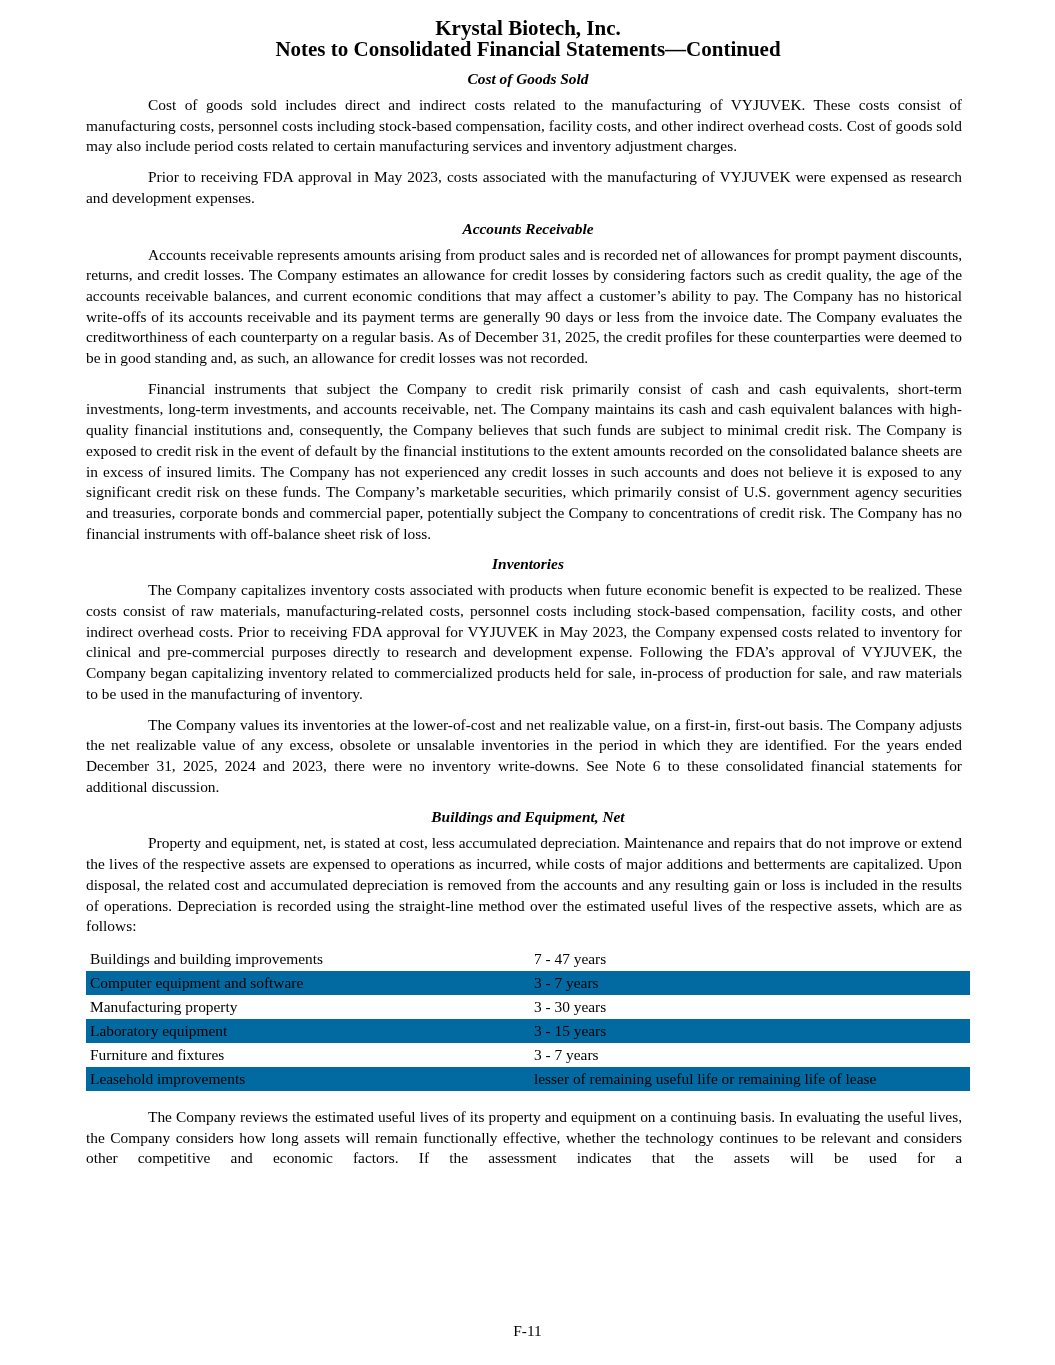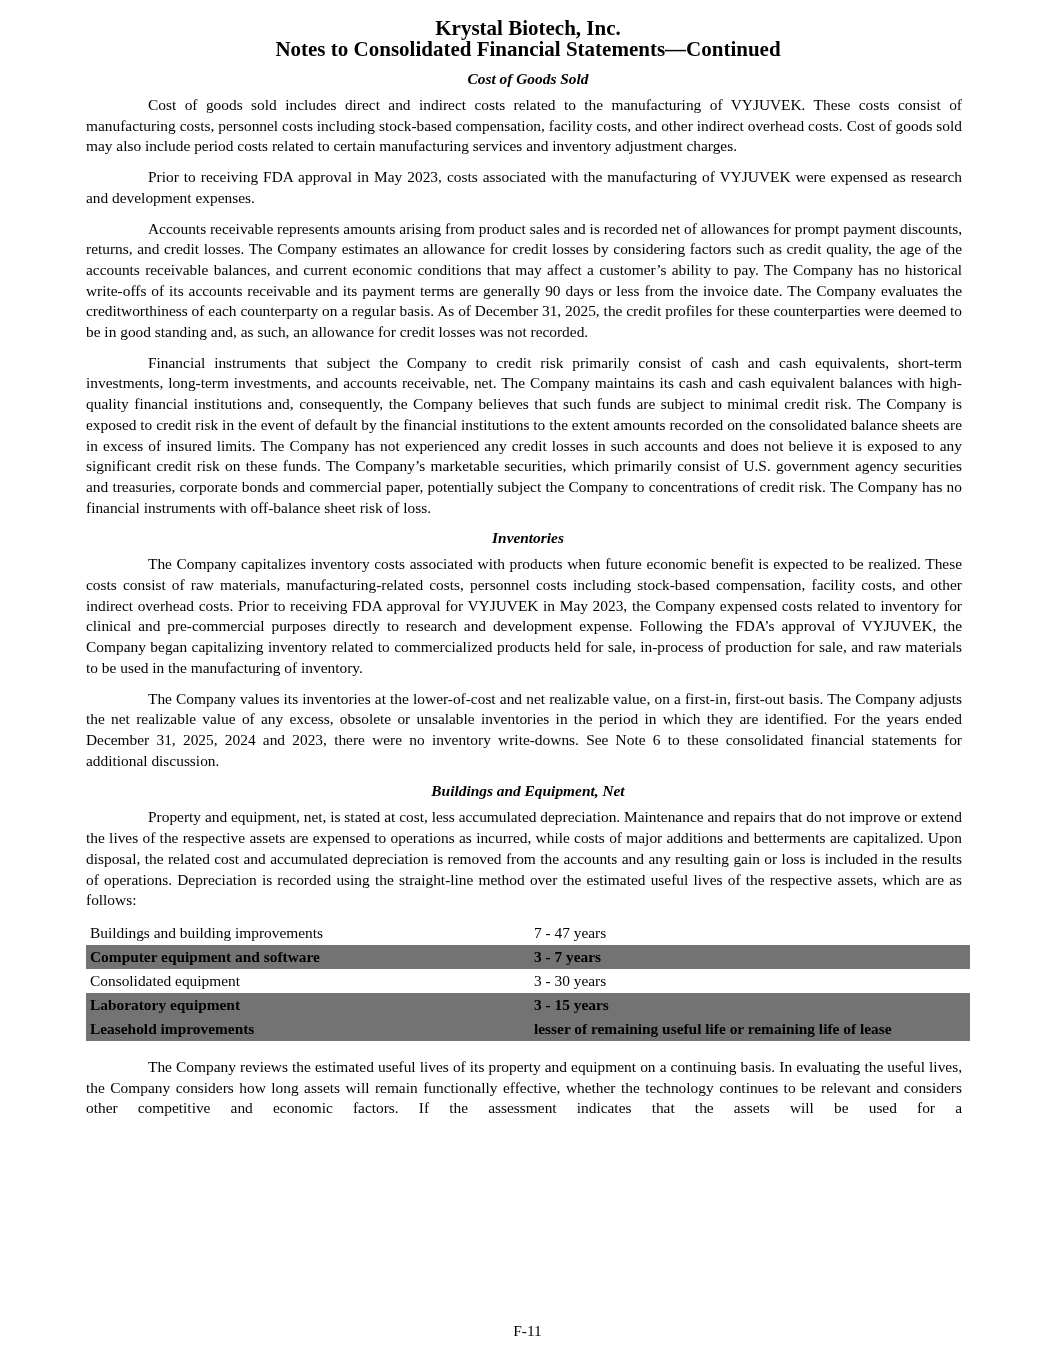--- a/index.html
+++ b/index.html
@@ -4,37 +4,38 @@
 <style>
   html, body { margin: 0; padding: 0; background: #ffffff; }
   body { width: 1055px; height: 1365px; position: relative; font-family: "Liberation Serif", serif; color: #000; font-size: 15.4px; }
   .page { position: absolute; left: 86px; top: 18px; width: 884px; }
   .hdr { text-align: center; font-weight: bold; font-size: 21px; line-height: 21px; }
   .section-title { font-weight: bold; font-style: italic; margin: 9px 0 6px 0; line-height: 20px; text-align: center; }
   p { margin: 0 8px 10px 0; text-align: justify; text-indent: 62px; line-height: 20.7px; }
   table { width: 884px; border-collapse: collapse; margin: 8px 0 16px 0; }
   td { padding: 2px 4px; line-height: 20px; vertical-align: middle; margin-left: 43px; }
   td.c1 { width: 436px; }
-  tr.shade td { background: #737373; font-weight: bold; }
+  tr.shade td { background: #0369a1; }
   .footer { position: absolute; left: 0; width: 1055px; top: 1322px; text-align: center; font-size: 15.4px; }
 </style>
 </head>
 <body>
 
 <div class="page">
   <div class="hdr">Krystal Biotech, Inc.</div>
   <div class="hdr">Notes to Consolidated Financial Statements—Continued</div>
 
   <div>
     <div class="section-title">Cost of Goods Sold</div>
     <p>Cost of goods sold includes direct and indirect costs related to the manufacturing of VYJUVEK. These costs consist of manufacturing costs, personnel costs including stock-based compensation, facility costs, and other indirect overhead costs. Cost of goods sold may also include period costs related to certain manufacturing services and inventory adjustment charges.</p>
     <p>Prior to receiving FDA approval in May 2023, costs associated with the manufacturing of VYJUVEK were expensed as research and development expenses.</p>
   </div>
 
   <div>
+    <div class="section-title">Accounts Receivable</div>
     <p>Accounts receivable represents amounts arising from product sales and is recorded net of allowances for prompt payment discounts, returns, and credit losses. The Company estimates an allowance for credit losses by considering factors such as credit quality, the age of the accounts receivable balances, and current economic conditions that may affect a customer’s ability to pay. The Company has no historical write-offs of its accounts receivable and its payment terms are generally 90 days or less from the invoice date. The Company evaluates the creditworthiness of each counterparty on a regular basis. As of December 31, 2025, the credit profiles for these counterparties were deemed to be in good standing and, as such, an allowance for credit losses was not recorded.</p>
   </div>
 
   <div>
     <p>Financial instruments that subject the Company to credit risk primarily consist of cash and cash equivalents, short-term investments, long-term investments, and accounts receivable, net. The Company maintains its cash and cash equivalent balances with high-quality financial institutions and, consequently, the Company believes that such funds are subject to minimal credit risk. The Company is exposed to credit risk in the event of default by the financial institutions to the extent amounts recorded on the consolidated balance sheets are in excess of insured limits. The Company has not experienced any credit losses in such accounts and does not believe it is exposed to any significant credit risk on these funds. The Company’s marketable securities, which primarily consist of U.S. government agency securities and treasuries, corporate bonds and commercial paper, potentially subject the Company to concentrations of credit risk. The Company has no financial instruments with off-balance sheet risk of loss.</p>
   </div>
 
   <div>
     <div class="section-title">Inventories</div>
     <p>The Company capitalizes inventory costs associated with products when future economic benefit is expected to be realized. These costs consist of raw materials, manufacturing-related costs, personnel costs including stock-based compensation, facility costs, and other indirect overhead costs. Prior to receiving FDA approval for VYJUVEK in May 2023, the Company expensed costs related to inventory for clinical and pre-commercial purposes directly to research and development expense. Following the FDA’s approval of VYJUVEK, the Company began capitalizing inventory related to commercialized products held for sale, in-process of production for sale, and raw materials to be used in the manufacturing of inventory.</p>
@@ -50,26 +51,30 @@
     <tbody>
         <tr>
       <td class="c1">Buildings and building improvements</td>
       <td>7 - 47 years</td>
     </tr>
     <tr class="shade">
       <td class="c1">Computer equipment and software</td>
       <td>3 - 7 years</td>
     </tr>
     <tr>
-      <td class="c1">Consolidated equipment</td>
+      <td class="c1">Manufacturing property</td>
       <td>3 - 30 years</td>
     </tr>
     <tr class="shade">
       <td class="c1">Laboratory equipment</td>
       <td>3 - 15 years</td>
+    </tr>
+    <tr>
+      <td class="c1">Furniture and fixtures</td>
+      <td>3 - 7 years</td>
     </tr>
     <tr class="shade">
       <td class="c1">Leasehold improvements</td>
       <td>lesser of remaining useful life or remaining life of lease</td>
     </tr>
   </tbody>
     </table>
 
   <p style="text-align-last: justify;">The Company reviews the estimated useful lives of its property and equipment on a continuing basis. In evaluating the useful lives, the Company considers how long assets will remain functionally effective, whether the technology continues to be relevant and considers other competitive and economic factors. If the assessment indicates that the assets will be used for a</p>
 </div>

